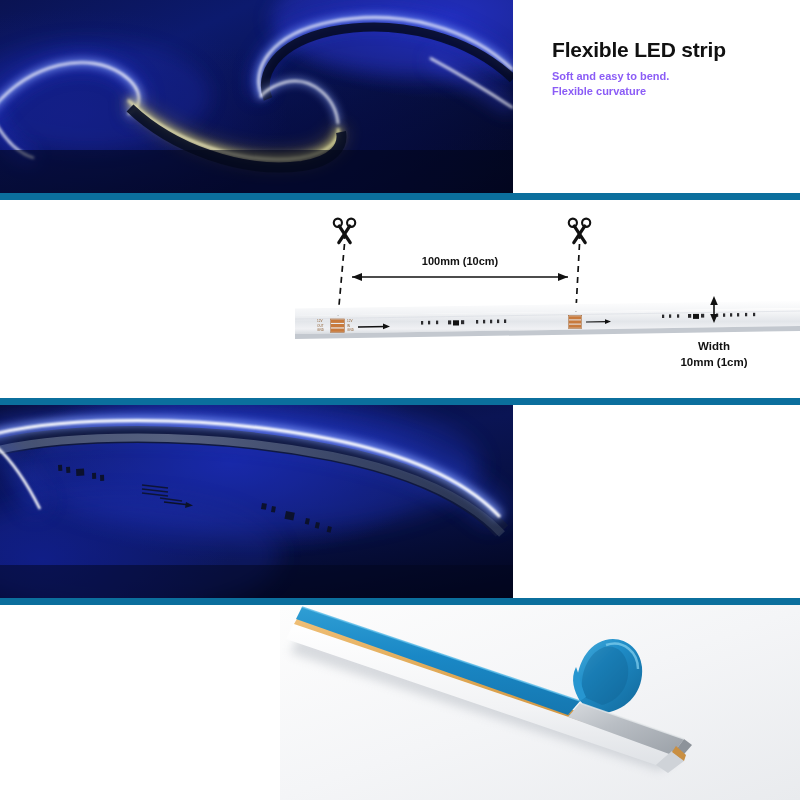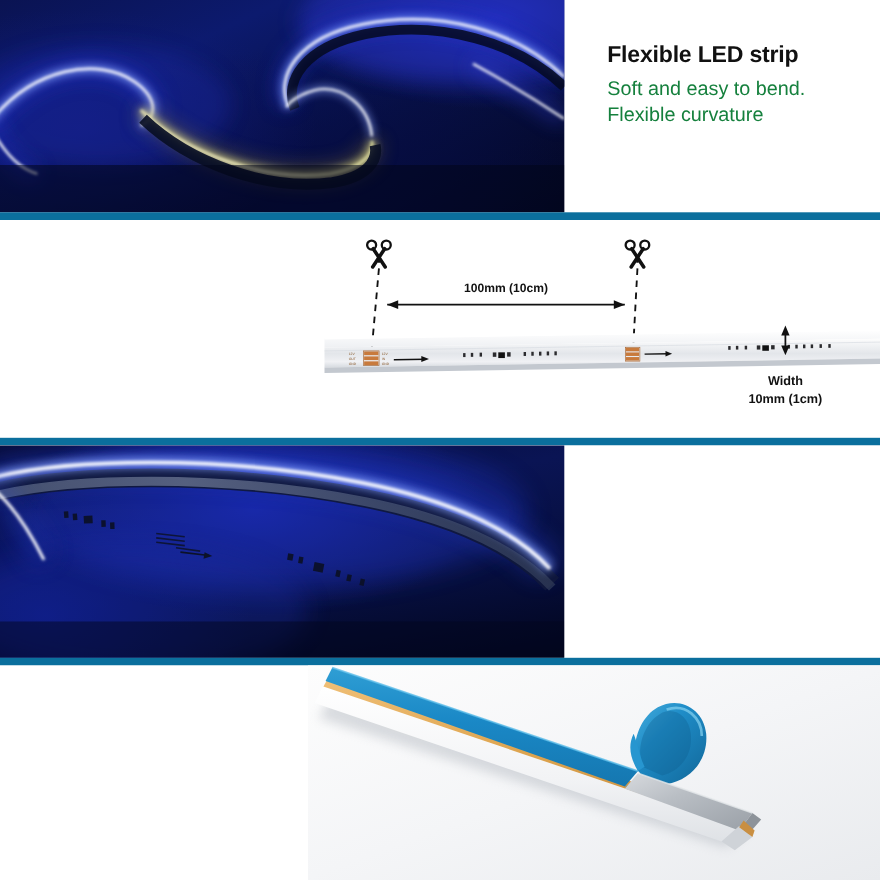--- a/index.html
+++ b/index.html
@@ -17,21 +17,21 @@
 
   .divider { position:absolute; left:0; width:800px; height:7px;
     background:#0b6f9d; }
   #divider-1 { top:193px; }
   #divider-2 { top:398px; }
   #divider-3 { top:598px; }
 
   
   .title { font-size:21px; font-weight:bold; color:#111;
     letter-spacing:-0.2px; line-height:1.15; }
-  .body  { font-size:18px; font-weight:normal; color:#15803d;
+  .body  { font-size:11px; font-weight:bold; color:#8b5cf6;
     line-height:1.32; margin-top:7px; }
   .body div { white-space:nowrap; }
 
   #text-1 { position:absolute; left:552px; top:38px; }
   #text-2 { position:absolute; left:81px; top:268px; }
 
   
   #photo-flexible { position:absolute; left:0; top:0; width:513px;
     height:193px; overflow:hidden;
     background:

